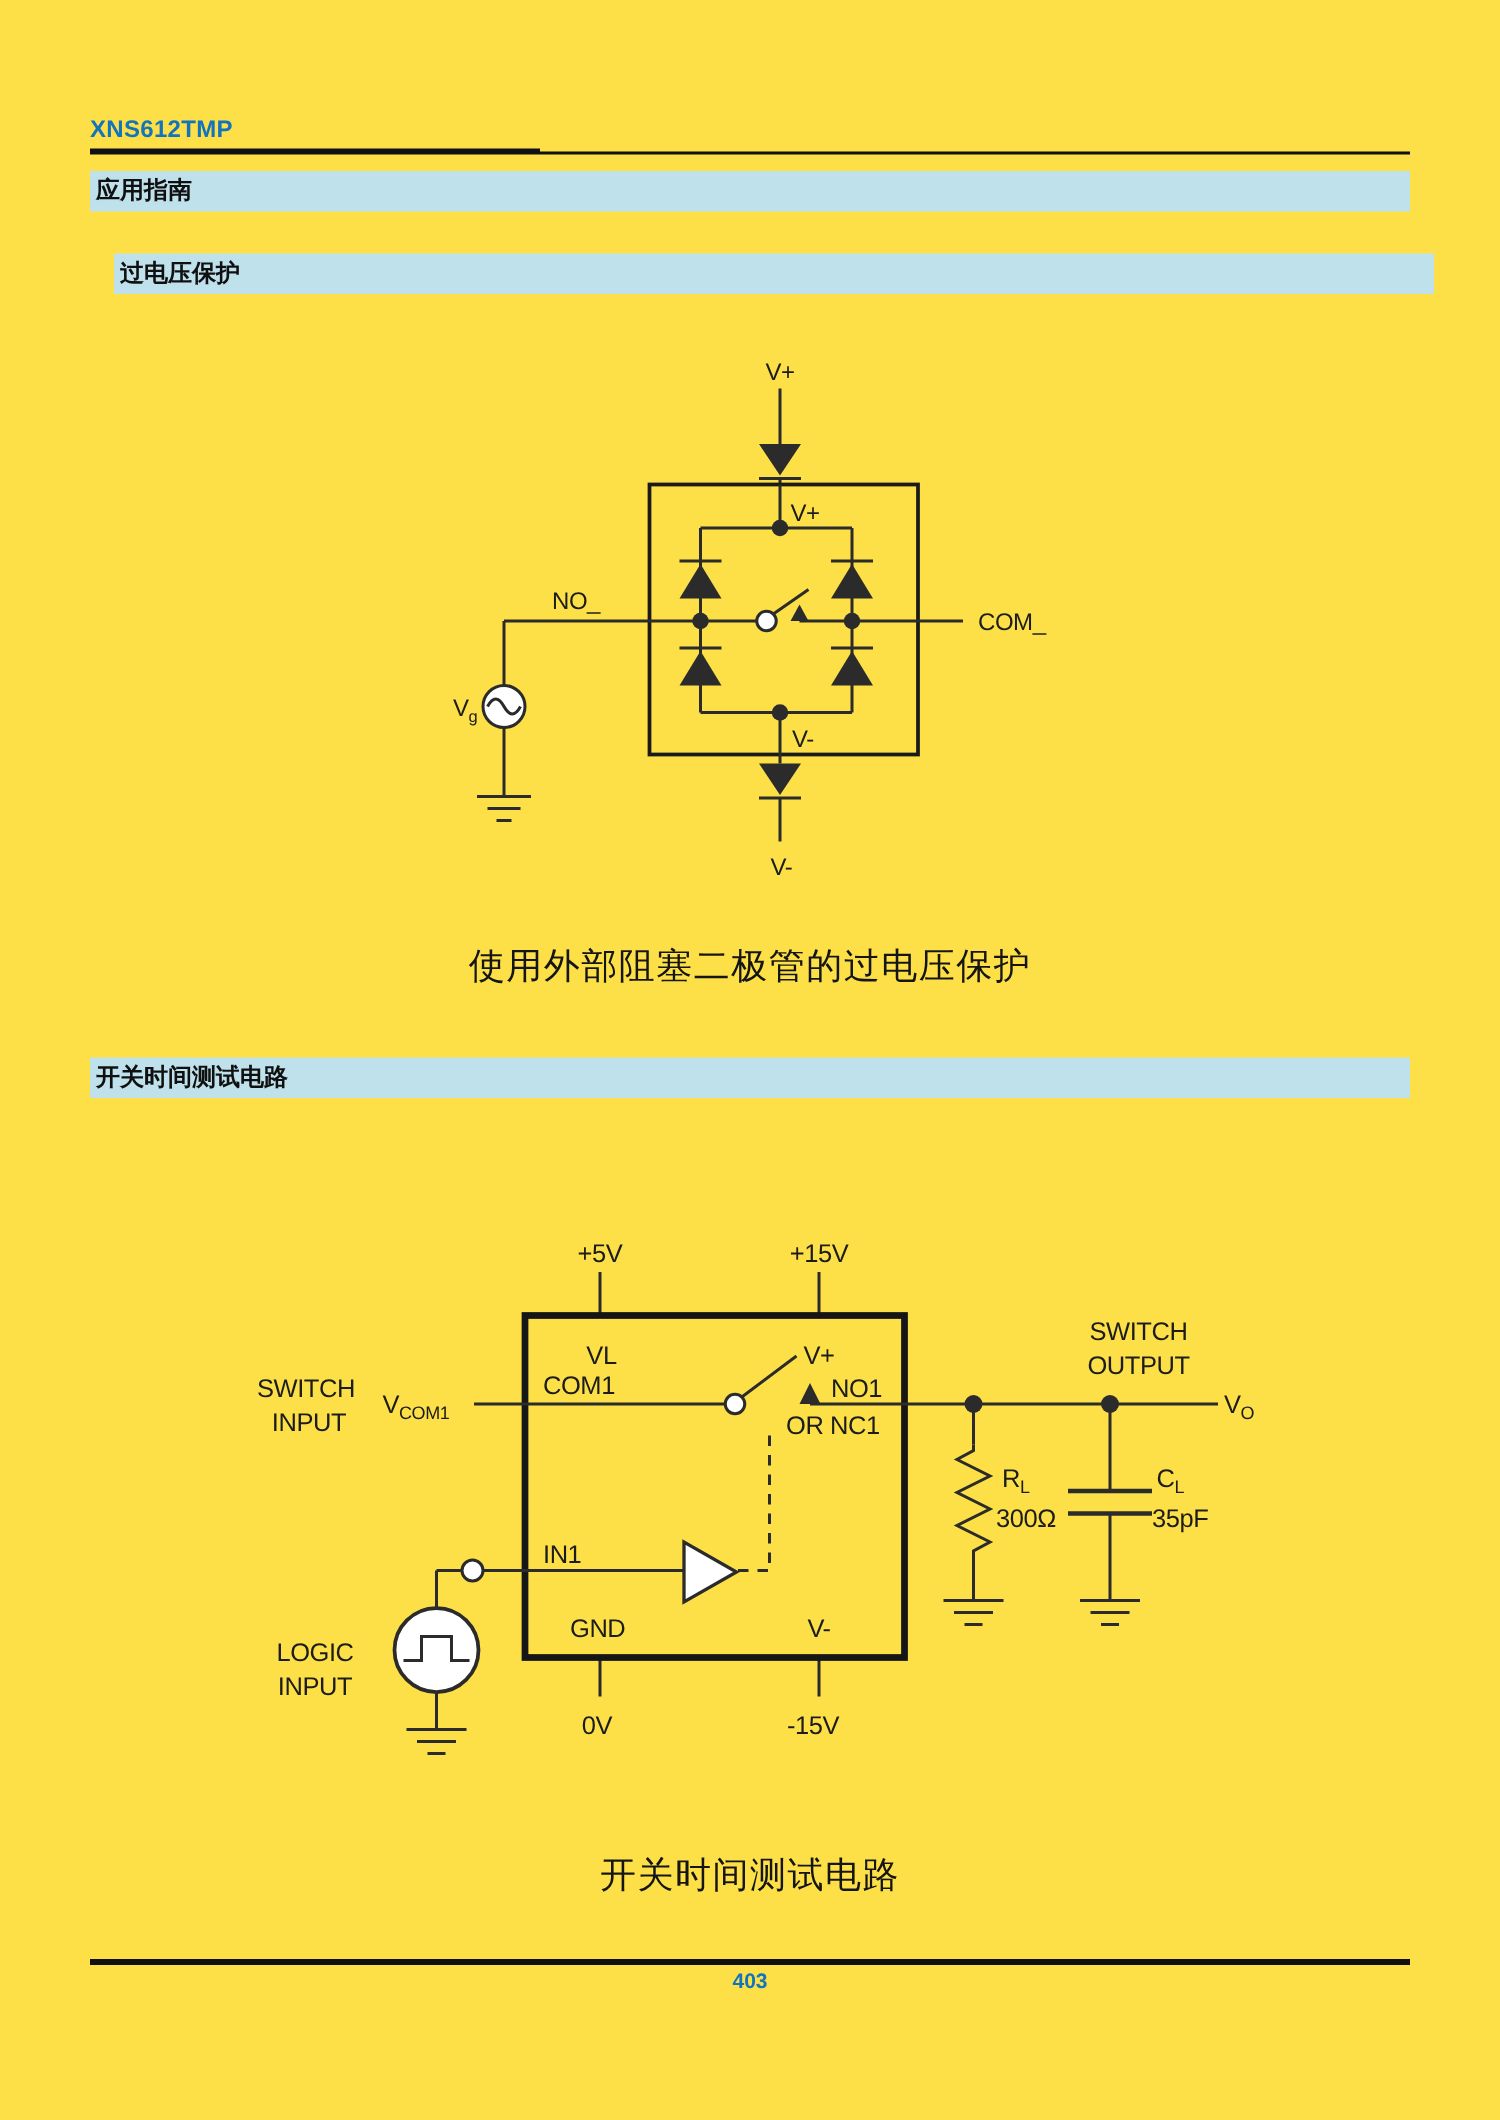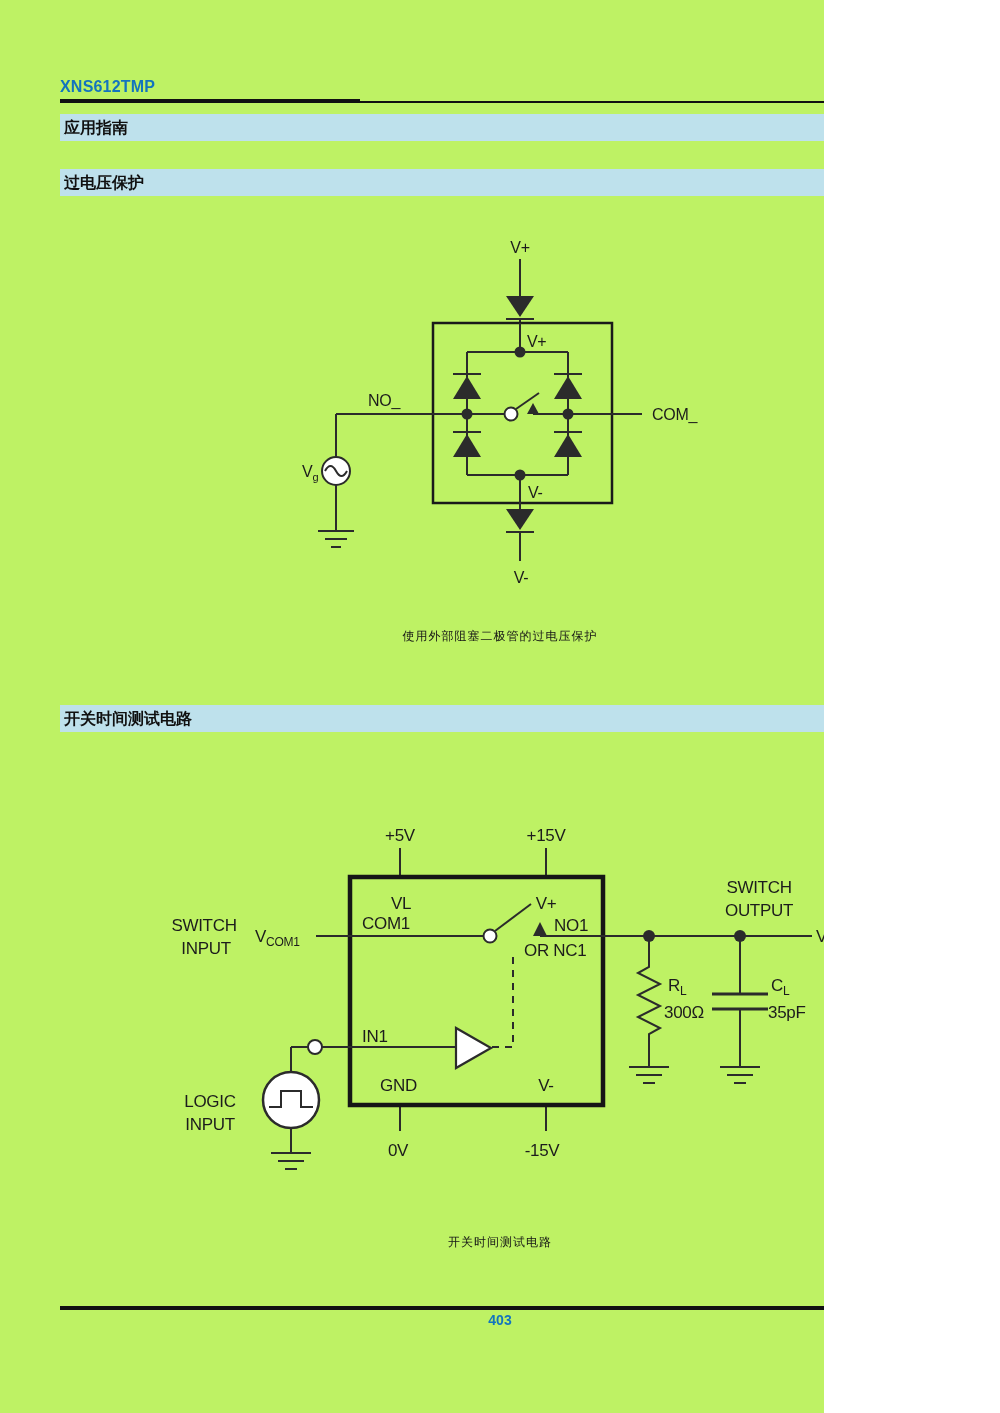--- a/index.html
+++ b/index.html
@@ -3,41 +3,41 @@
 <meta charset="utf-8">
 <style>
   :root{
     --accent-blue:#1374BE;
     --banner-bg:#BEE1EC;
     --ink:#1c1c1c;
     --wire:#2b2b2b;
   }
   html,body{margin:0;padding:0;background:#ffffff;}
   .page{
-    position:relative;width:824px;height:1413px;background:#bef264;
+    position:relative;width:1000px;height:1413px;background:#fde047;
     font-family:"Liberation Sans", sans-serif;color:var(--ink);
     overflow:hidden;
   }
   .abs{position:absolute;}
   .doc-title{
     left:60px;top:78px;font-size:16px;font-weight:bold;color:var(--accent-blue);
     letter-spacing:0.2px;
   }
   .rule-thick-left{left:60px;top:99px;width:300px;height:4px;background:#111;}
   .rule-thin-right{left:360px;top:101px;width:580px;height:2px;background:#111;}
   .banner{
     left:60px;width:880px;height:27px;background:var(--banner-bg);
     font-size:16px;font-weight:bold;color:#101010;line-height:27px;
     padding-left:4px;box-sizing:border-box;
   }
   .banner1{top:114px;}
-  .banner2{top:169px;}
+  .banner2{top:169px;margin-left:16px;}
   .banner3{top:705px;}
   .caption{
-    left:0;width:1000px;text-align:center;font-size:12px;color:#151515;
+    left:0;width:1000px;text-align:center;font-size:24px;color:#151515;
     letter-spacing:1px;
   }
   .caption1{top:628px;}
   .caption2{top:1234px;}
   .footer-rule{left:60px;top:1306px;width:880px;height:4px;background:#111;}
   .page-num{
     left:0;top:1312px;width:1000px;text-align:center;font-size:14px;
     font-weight:bold;color:var(--accent-blue);
   }
   svg text{

